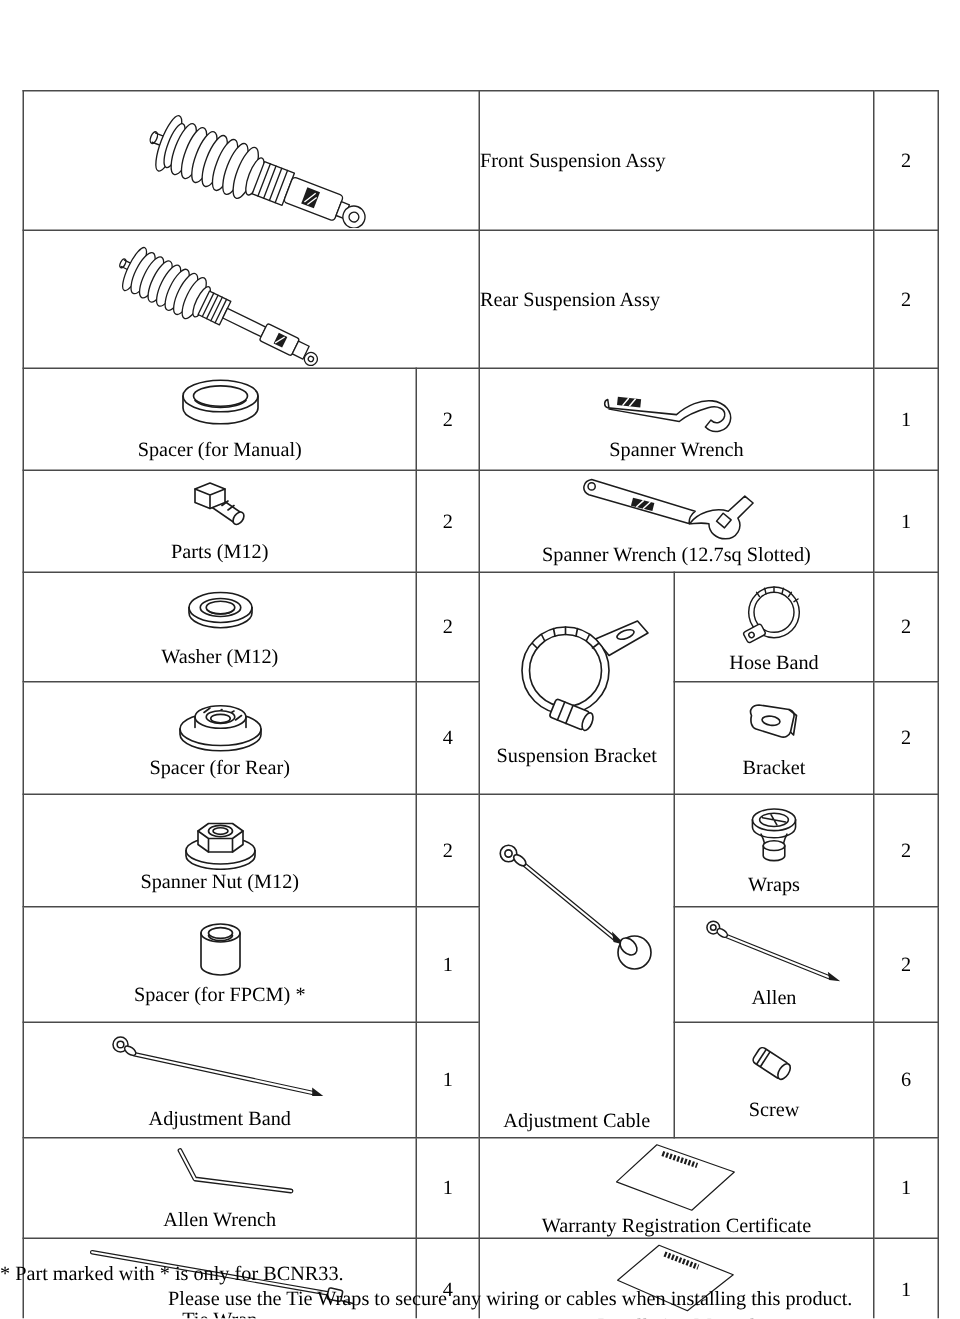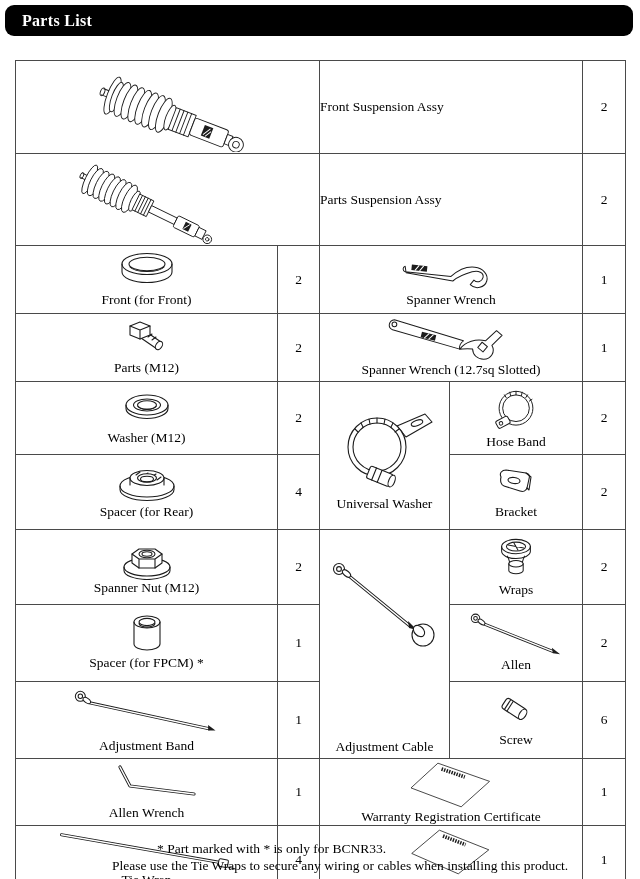--- a/index.html
+++ b/index.html
@@ -29,30 +29,27 @@
   svg{display:block;}
   .ln{stroke:#1c1c1c;fill:none;stroke-width:1.1;stroke-linecap:round;stroke-linejoin:round;}
   .lnf{stroke:#1c1c1c;fill:#fff;stroke-width:1.1;stroke-linejoin:round;}
   .dark{fill:#1c1c1c;stroke:none;}
   .wln{stroke:#fff;fill:none;stroke-width:1.1;}
   .tubo{stroke:#1c1c1c;fill:none;stroke-width:3.2;stroke-linecap:round;stroke-linejoin:round;}
   .tubi{stroke:#fff;fill:none;stroke-width:1.5;stroke-linecap:round;stroke-linejoin:round;}
   .hatchbar{stroke:#1c1c1c;stroke-width:5;stroke-dasharray:2,1.6;fill:none;}
 
   .footer{position:absolute;left:0;top:840px;width:640px;font-size:13.5px;line-height:17px;}
-  .f1{margin-left:157px;} .f2{margin-left:112px;}
+  .f1{} .f2{margin-left:112px;}
 </style>
 </head>
 <body>
 
 <div class="page">
 
-  <div class="header-bar">
-    <span class="header-title">Parts List</span>
-  </div>
 
   <table class="parts">
     <colgroup>
         <col style="width:262px">
         <col style="width:42px">
         <col style="width:130px">
         <col style="width:133px">
         <col style="width:43px">
       </colgroup>
     <tbody>
@@ -112,37 +109,37 @@
             <rect class="dark" x="134" y="-5" width="8" height="10"></rect>
             <path class="wln" d="M135,4 L140,-4"></path>
             <rect class="lnf" x="152" y="-6" width="10" height="12"></rect>
             <circle class="lnf" cx="168" cy="3" r="5.5"></circle>
             <circle class="ln" cx="168" cy="3" r="2.2"></circle>
             <path class="ln" d="M171,8 L177,12"></path>
           </g>
         </svg>
       </td>
       <td colspan="2" class="name-cell">
-        <span>Parts Suspension Assy</span>
+        <span>Rear Suspension Assy</span>
       </td>
       <td class="qty">2</td>
     </tr>
 
     <tr style="height:68px">
       <td>
         <div class="cellbox hB">
               <div class="art">
           <svg width="66" height="40" viewBox="0 0 66 40">
             <ellipse class="lnf" cx="33" cy="14" rx="25" ry="10.5"></ellipse>
             <ellipse class="lnf" cx="33" cy="14" rx="18" ry="6.8"></ellipse>
             <path class="ln" d="M8,14 L8,22 A25,10.5 0 0 0 58,22 L58,14"></path>
             <path class="ln" d="M16,17 A18,6.8 0 0 0 50,17"></path>
           </svg>
         </div>
-              <div class="plabel">Front (for Front)</div>
+              <div class="plabel">Spacer (for Manual)</div>
             </div>
       </td>
       <td class="qty">2</td>
       <td colspan="2">
         <div class="cellbox hB">
               <div class="art">
           <svg width="116" height="44" viewBox="0 0 116 48">
             <path class="lnf" d="M8,20 C5,21 5,25 8,26 L58,31 C66,24 76,20 84,21 C93,22 99,29 97,36 C95,43 85,46 79,40 L83,35 C87,39 92,36 93,32 C94,27 88,24 81,26 C74,28 66,31 60,36 L9,27 Z"></path>
             <g transform="rotate(6 24 22)">
               <rect class="dark" x="15" y="19" width="17" height="6"></rect>
@@ -217,21 +214,21 @@
             <circle class="lnf" cx="44" cy="49" r="29"></circle>
             <circle class="lnf" cx="44" cy="49" r="24"></circle>
             <path class="ln" d="M44,20 L44,25 M52,21 L51,26 M60,25 L58,29 M66,31 L62,34 M36,21 L37,26 M28,25 L30,29 M22,31 L25,34"></path>
             <g transform="rotate(22 47 80)">
               <rect class="lnf" x="34" y="72" width="24" height="13" rx="2"></rect>
               <ellipse class="lnf" cx="59" cy="78.5" rx="3" ry="6.2"></ellipse>
               <path class="ln" d="M40,72 L40,85 M46,72 L46,85"></path>
             </g>
           </svg>
         </div>
-              <div class="plabel">Universal Washer</div>
+              <div class="plabel">Suspension Bracket</div>
             </div>
       </td>
       <td>
         <div class="cellbox hB">
               <div class="art">
           <svg width="50" height="48" viewBox="0 0 56 54">
             <circle class="lnf" cx="28" cy="25" r="19"></circle>
             <circle class="lnf" cx="28" cy="25" r="15"></circle>
             <path class="ln" d="M28,6 L28,10 M35,7 L34,11 M41,10 L39,13 M46,15 L43,17 M21,7 L22,11 M15,10 L17,13"></path>
             <g transform="rotate(-28 14 41)">

